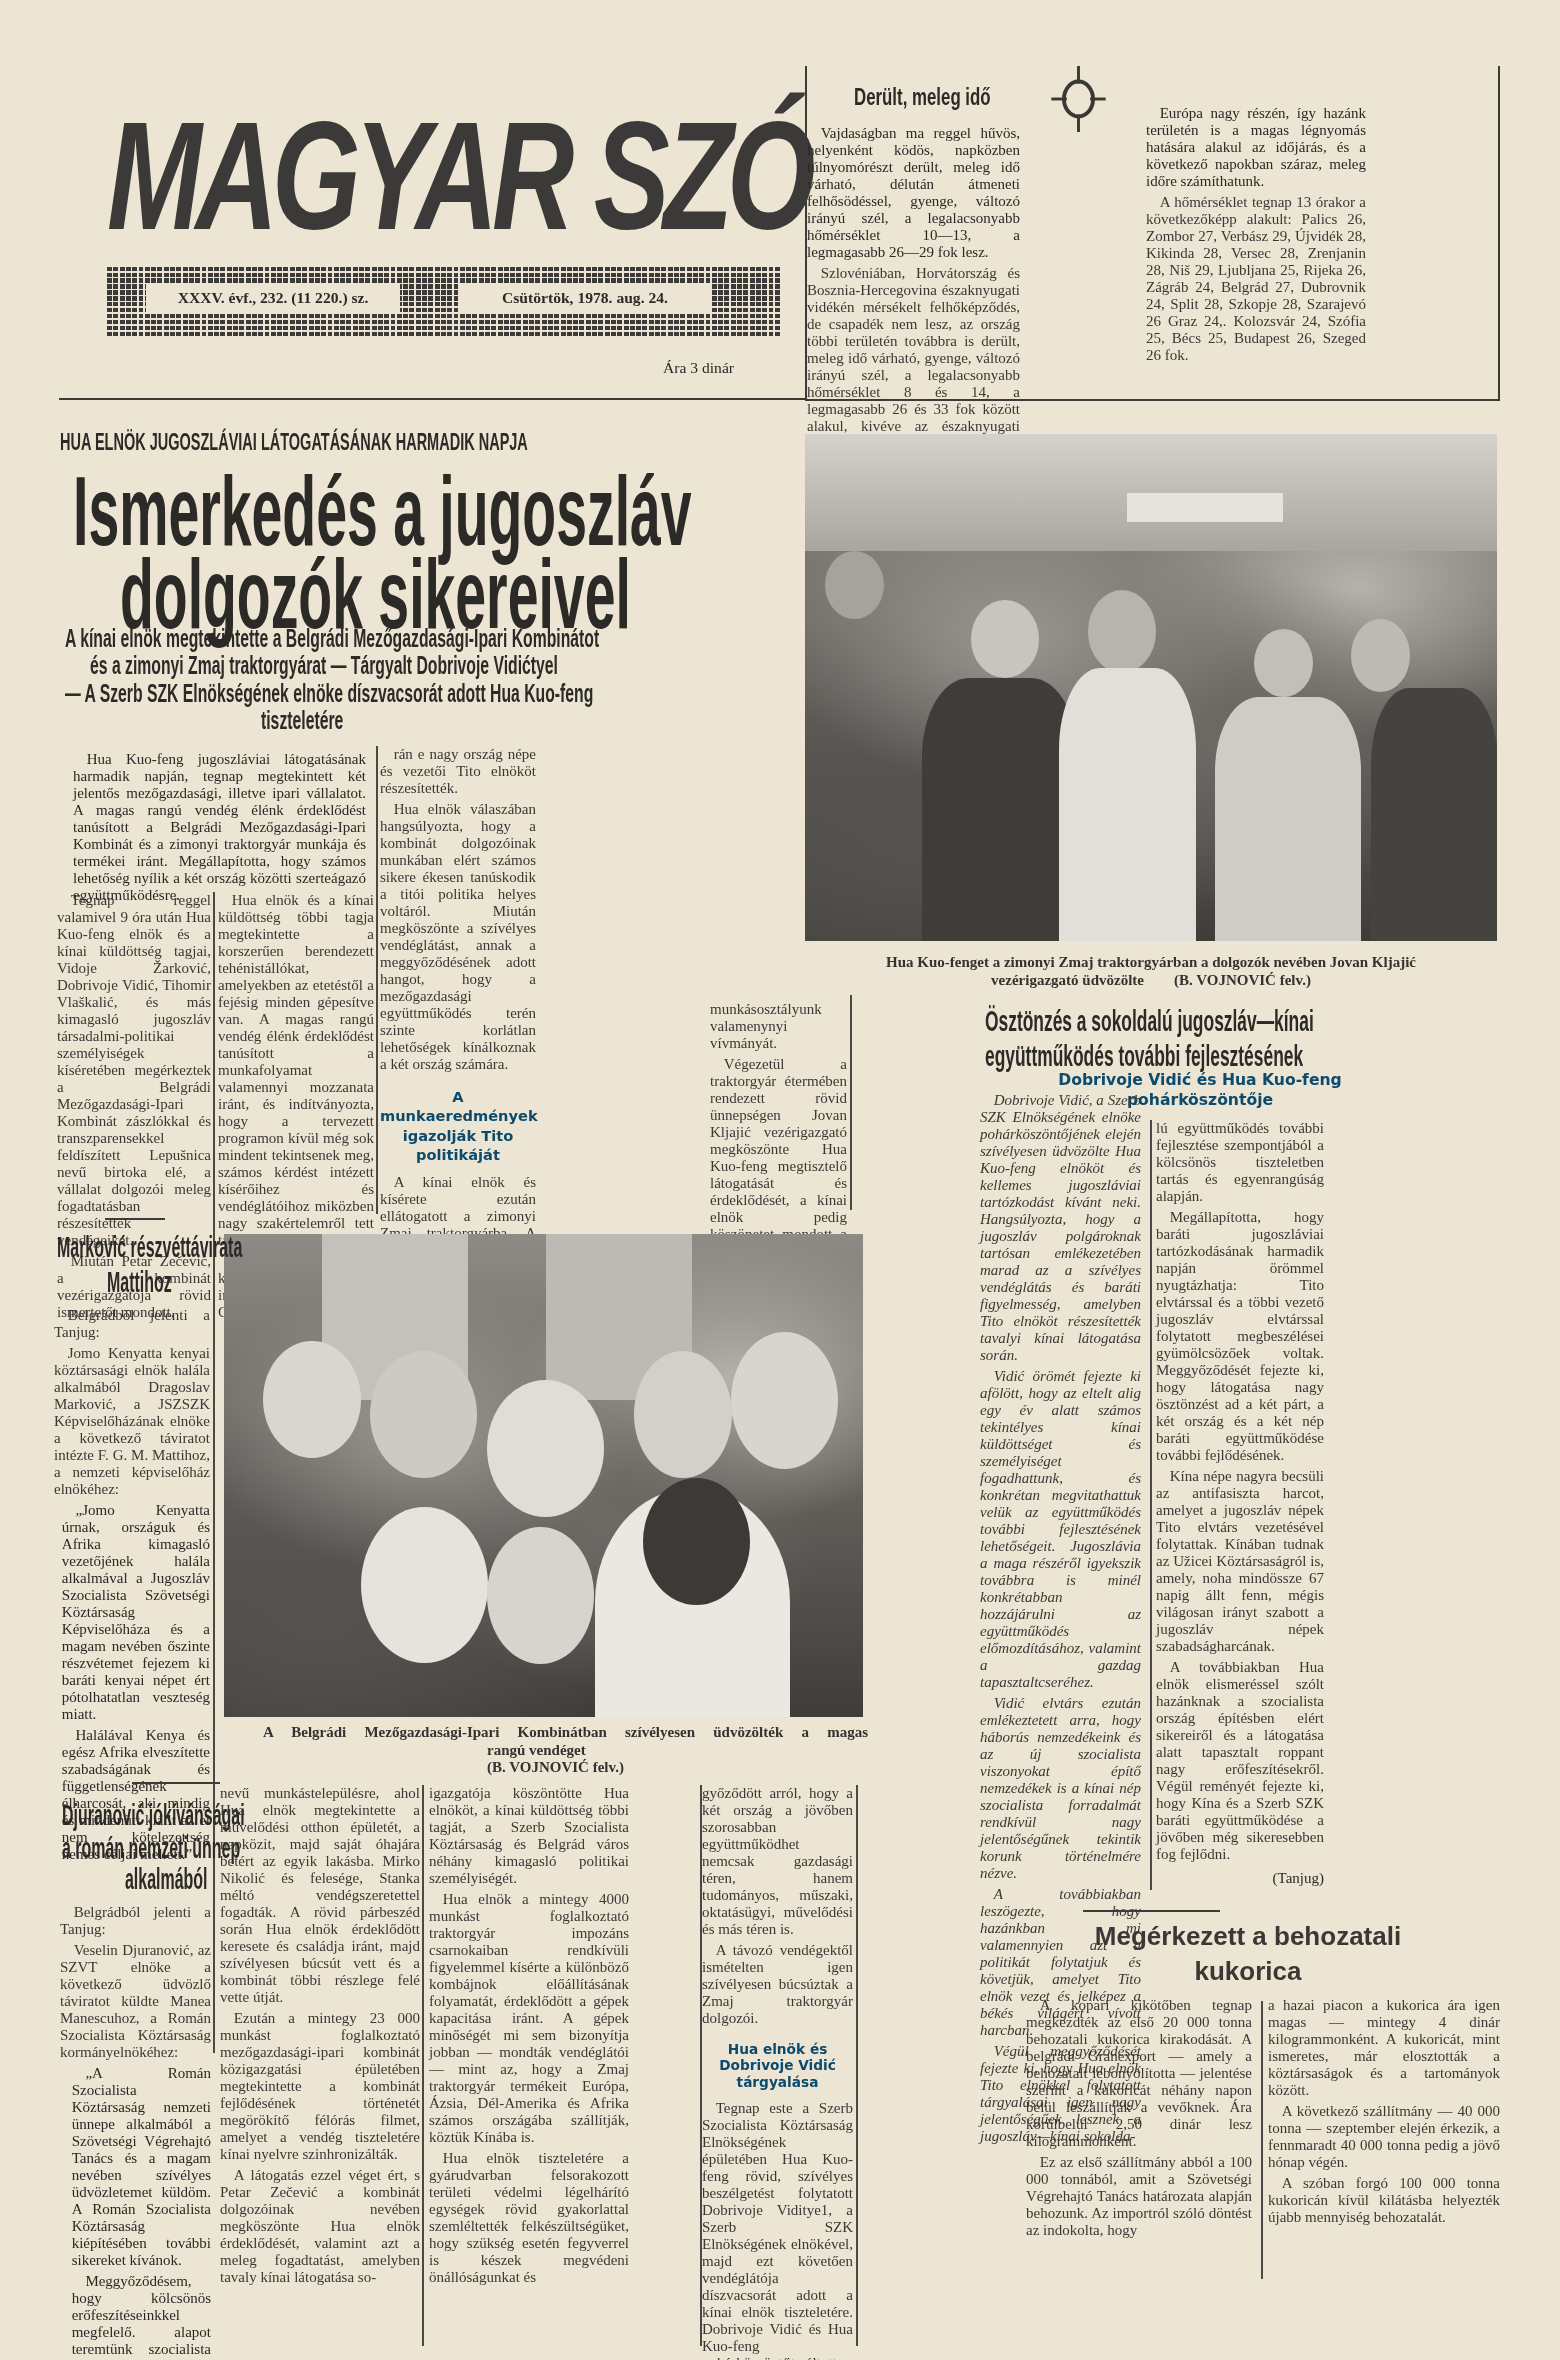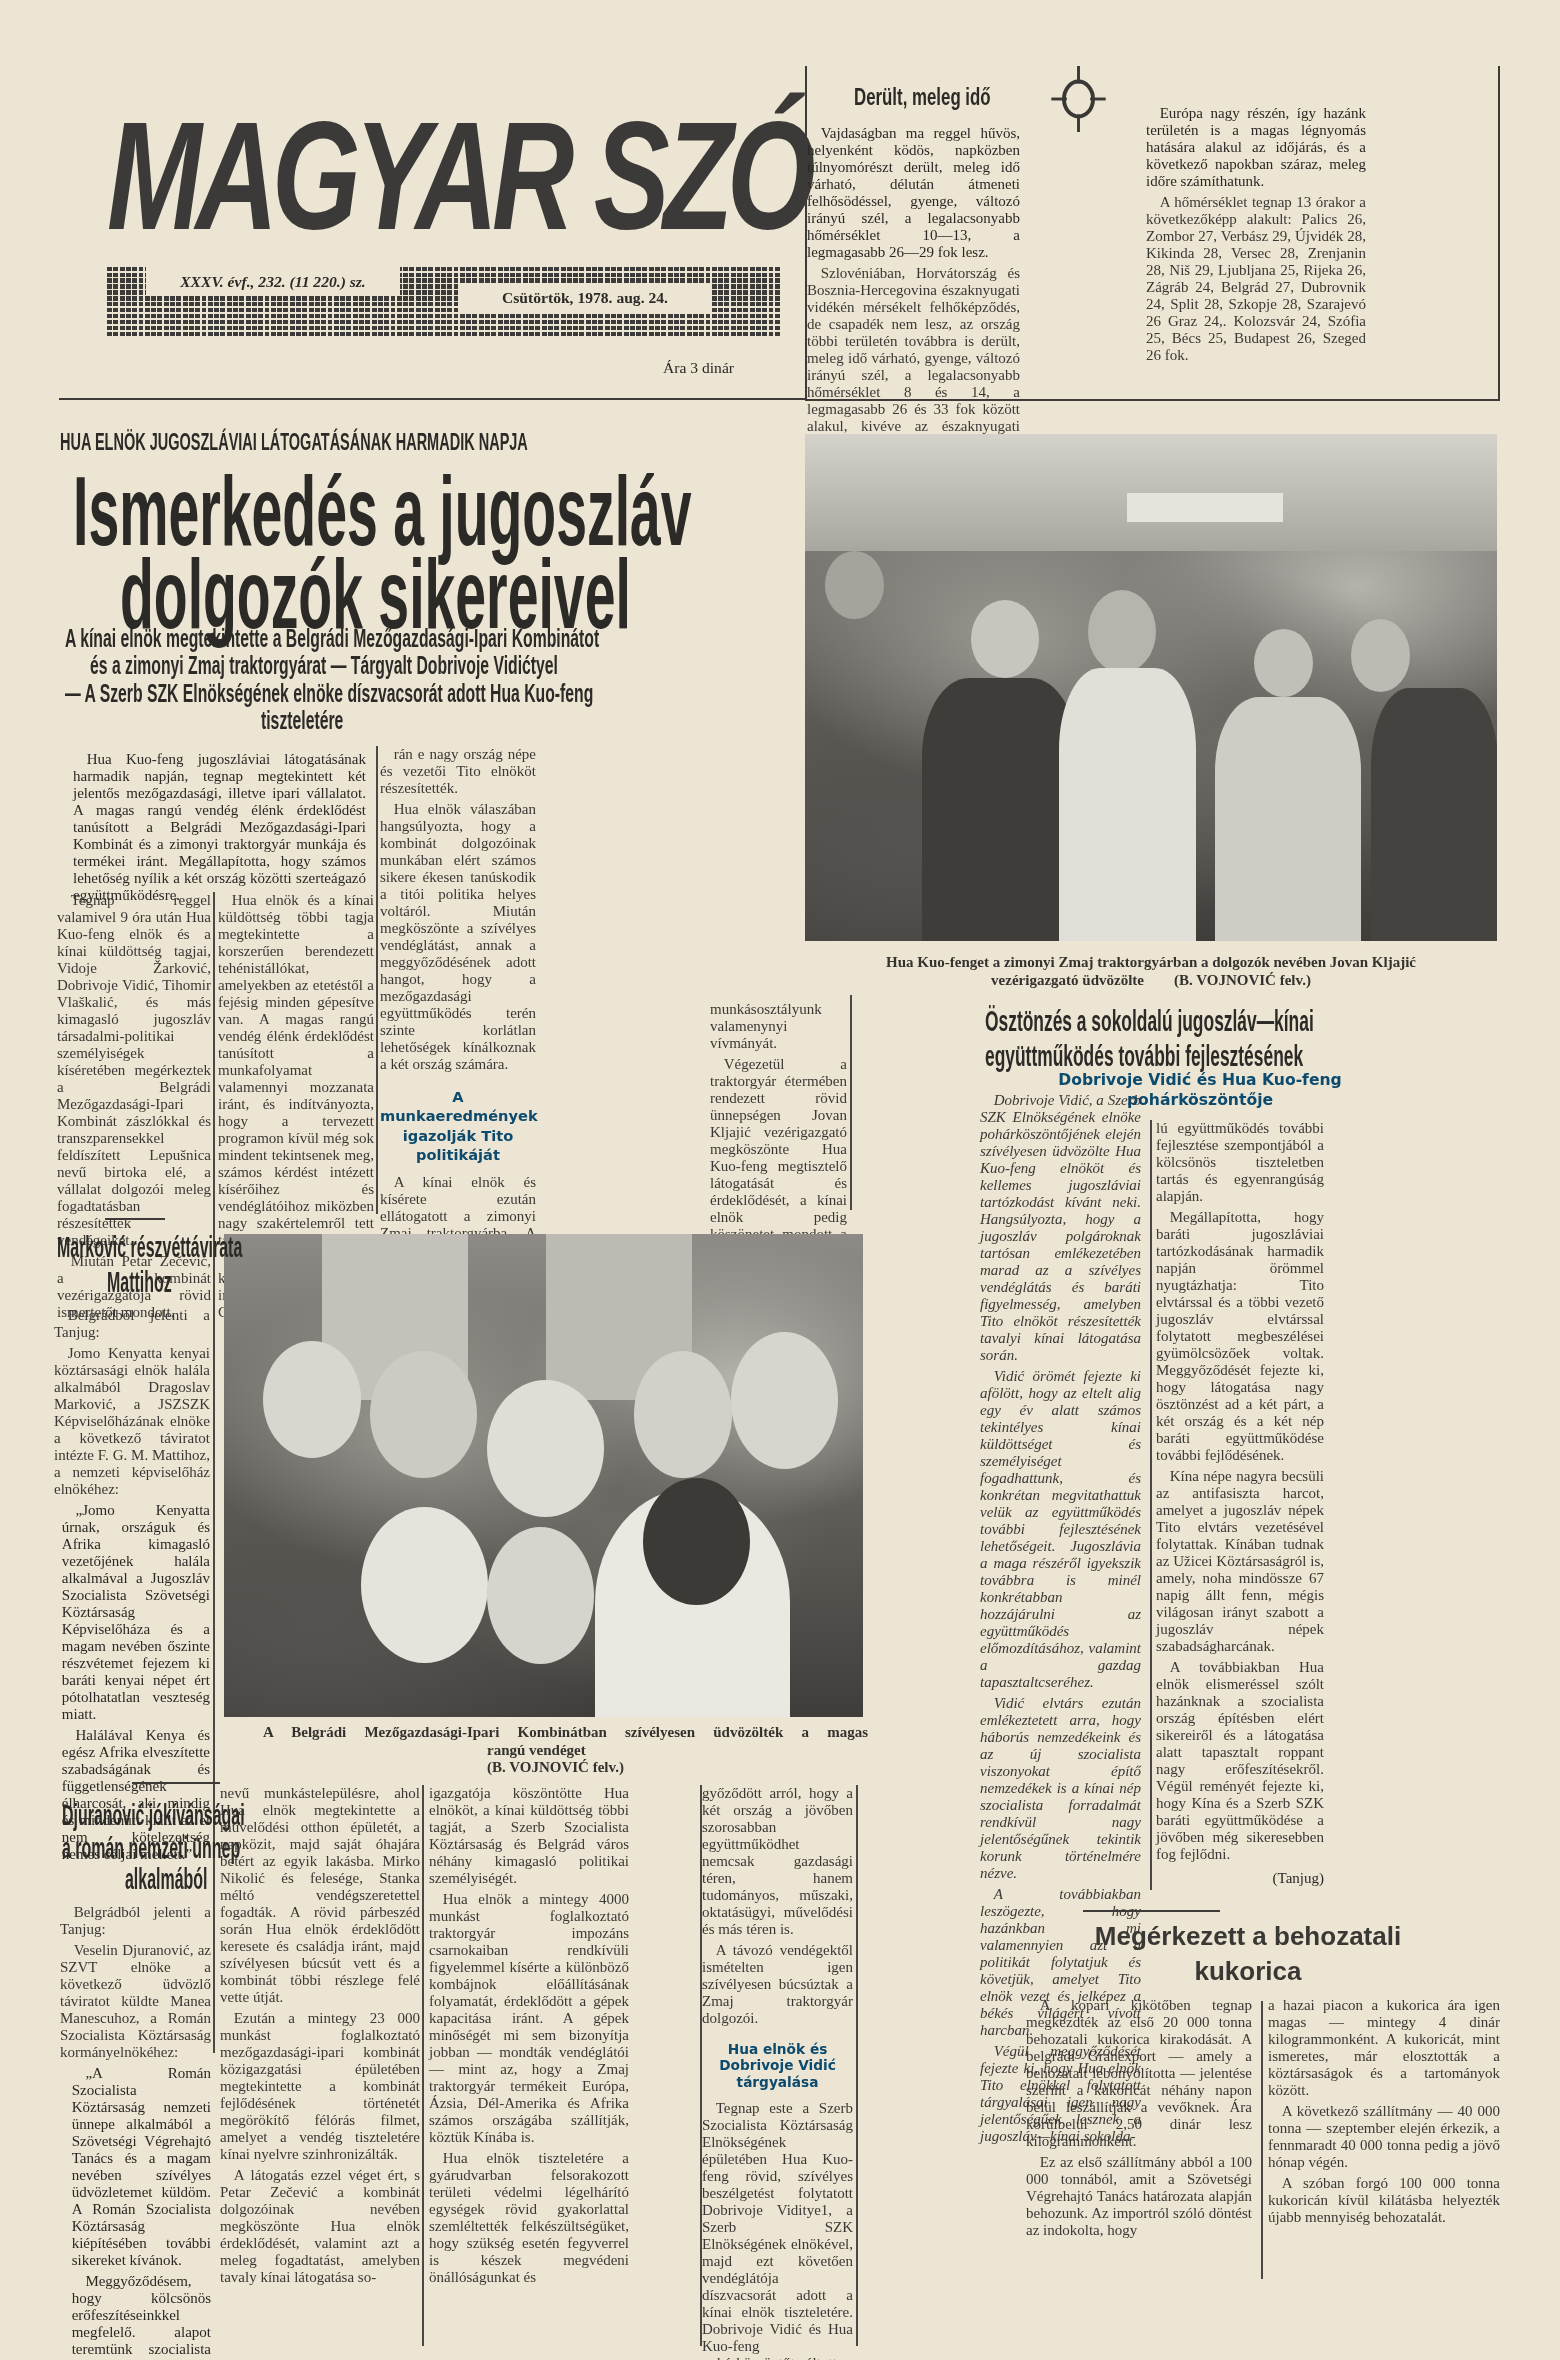--- a/index.html
+++ b/index.html
@@ -86,21 +86,21 @@
     text-align: center;
     color: #0c4a6e;
   }
 </style>
 </head>
 <body>
 
 <div class="abs" style="left:107px;top:59px;width:683px;height:361px;">
   <div class="abs masthead-title" style="left:0;top:29px;">MAGYAR SZÓ</div>
   <div class="abs grid-bar" style="left:0;top:207px;width:673px;height:70px;"></div>
-  <div class="abs info-box" style="left:39px;top:208px;width:254px;height:29px;font-style:italic;">XXXV. évf., 232. (11 220.) sz.</div>
+  <div class="abs info-box" style="left:39px;top:224px;width:254px;height:29px;">XXXV. évf., 232. (11 220.) sz.</div>
   <div class="abs info-box" style="left:351px;top:224px;width:254px;height:29px;">Csütörtök, 1978. aug. 24.</div>
   <div class="abs bold" style="left:556px;top:300px;font-size:15.6px;">Ára 3 dinár</div>
 </div>
 <div class="hrule" style="left:59px;top:398px;width:746px;"></div>
 
 <div class="abs" style="left:805px;top:66px;width:695px;height:335px;border-left:2px solid #3d3a37;border-right:2px solid #3d3a37;border-bottom:2px solid #3d3a37;">
   <div class="abs cond" style="left:47px;top:17.6px;font-size:23.4px;transform:scaleX(0.72);">Derült, meleg idő</div>
   <svg class="abs" style="left:244px;top:0px;" width="55" height="66" viewBox="0 0 56 68">
     <ellipse cx="28" cy="34" rx="15" ry="18" fill="none" stroke="#3a3835" stroke-width="4"></ellipse>
     <line x1="28" y1="0" x2="28" y2="18" stroke="#3a3835" stroke-width="3"></line>

